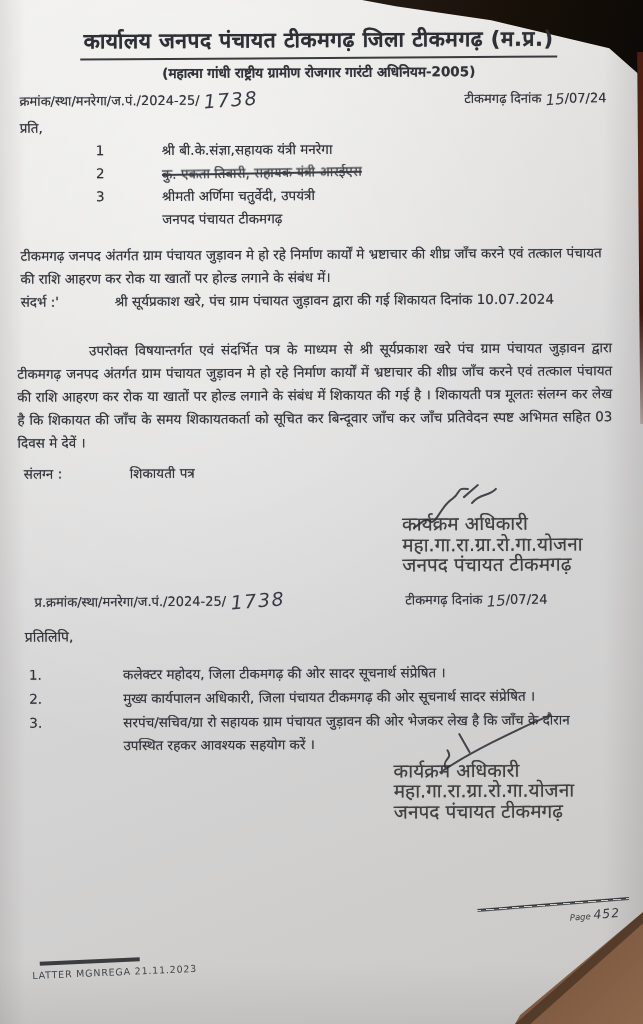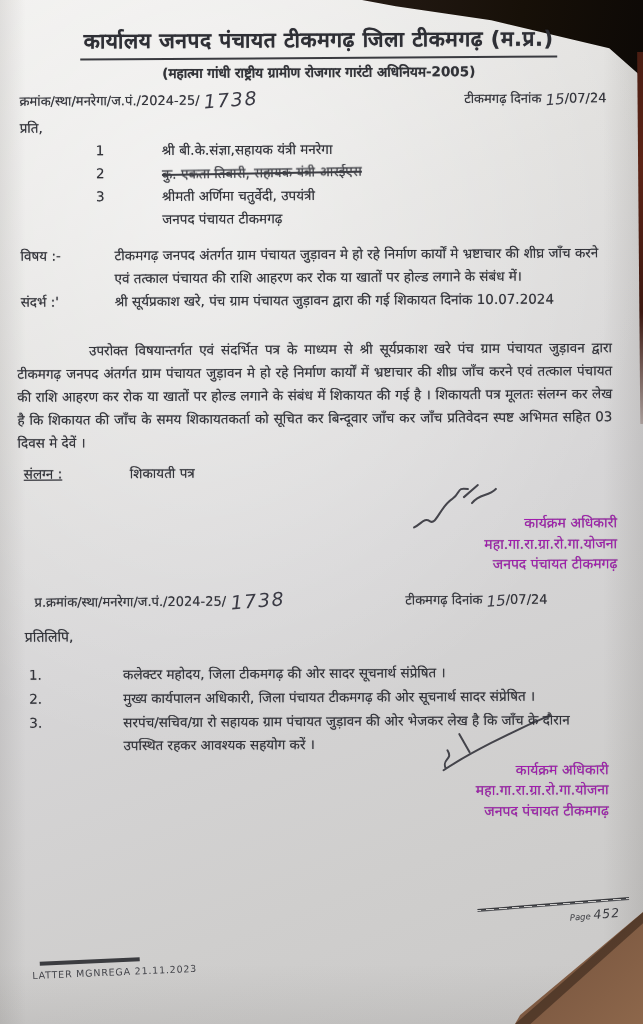--- a/index.html
+++ b/index.html
@@ -73,24 +73,24 @@
     filter:blur(.35px);display:inline-block;transform:rotate(-0.6deg);color:#3d3e44;
   }
   .labelrow{display:flex;padding:0 30px 0 22px;}
   .labelrow .lab{width:94px;flex:none;}
   .labelrow .txt{flex:1;}
   .subject-block{margin-top:13px;}
   .bodypara{
     margin:26px 30px 0 18px;text-align:justify;text-indent:72px;line-height:23px;
   }
   .enclrow{display:flex;padding:8px 0 0 24px;}
-  .enclrow .lab{width:106px;flex:none;text-decoration:underline;}
+  .enclrow .lab{width:106px;flex:none;}
   .sigblock{
     position:relative;width:215px;margin:30px 26px 0 auto;
-    text-align:right;font-size:14px;line-height:20.5px;color:#a21caf;
+    text-align:left;font-size:19px;line-height:20.5px;color:#404040;
   }
   .sigblock.second{margin-top:5px;margin-right:36px;}
   .sig-svg{position:absolute;stroke:#2c2c34;fill:none;stroke-width:2;stroke-linecap:round;opacity:.85;}
   .copylist{margin-top:14px;}
   .copyrow{display:flex;padding:1px 38px 0 28px;}
   .copyrow .num{width:94px;flex:none;}
   .copyrow .txt{flex:1;}
   .copieslabel{padding:12px 0 0 24px;font-size:14px;}
   
   .pagefoot{
@@ -137,21 +137,20 @@
     </div>
     <div class="addr-row">
       <span class="addr-num">3</span>
       <span class="addr-cont">
         <span>श्रीमती अर्णिमा चतुर्वेदी, उपयंत्री</span><br>
         <span>जनपद पंचायत टीकमगढ़</span>
       </span>
     </div>
 
     <div class="labelrow subject-block">
-      <span class="lab">विषय :-</span>
       <span class="txt">टीकमगढ़ जनपद अंतर्गत ग्राम पंचायत जुड़ावन मे हो रहे निर्माण कार्यों मे भ्रष्टाचार की शीघ्र जाँच करने एवं तत्काल पंचायत की राशि आहरण कर रोक या खातों पर होल्ड लगाने के संबंध में।</span>
     </div>
     <div class="labelrow">
       <span class="lab">संदर्भ :'</span>
       <span class="txt">श्री सूर्यप्रकाश खरे, पंच ग्राम पंचायत जुड़ावन द्वारा की गई शिकायत दिनांक 10.07.2024</span>
     </div>
 
     <div class="bodypara">उपरोक्त विषयान्तर्गत एवं संदर्भित पत्र के माध्यम से श्री सूर्यप्रकाश खरे पंच ग्राम पंचायत जुड़ावन द्वारा टीकमगढ़ जनपद अंतर्गत ग्राम पंचायत जुड़ावन मे हो रहे निर्माण कार्यों में भ्रष्टाचार की शीघ्र जाँच करने एवं तत्काल पंचायत की राशि आहरण कर रोक या खातों पर होल्ड लगाने के संबंध में शिकायत  की गई है । शिकायती पत्र मूलतः संलग्न कर लेख है कि शिकायत की जाँच के समय शिकायतकर्ता को सूचित कर बिन्दूवार जाँच कर जाँच प्रतिवेदन स्पष्ट अभिमत सहित 03 दिवस मे देवें ।</div>
 
     <div class="enclrow">

